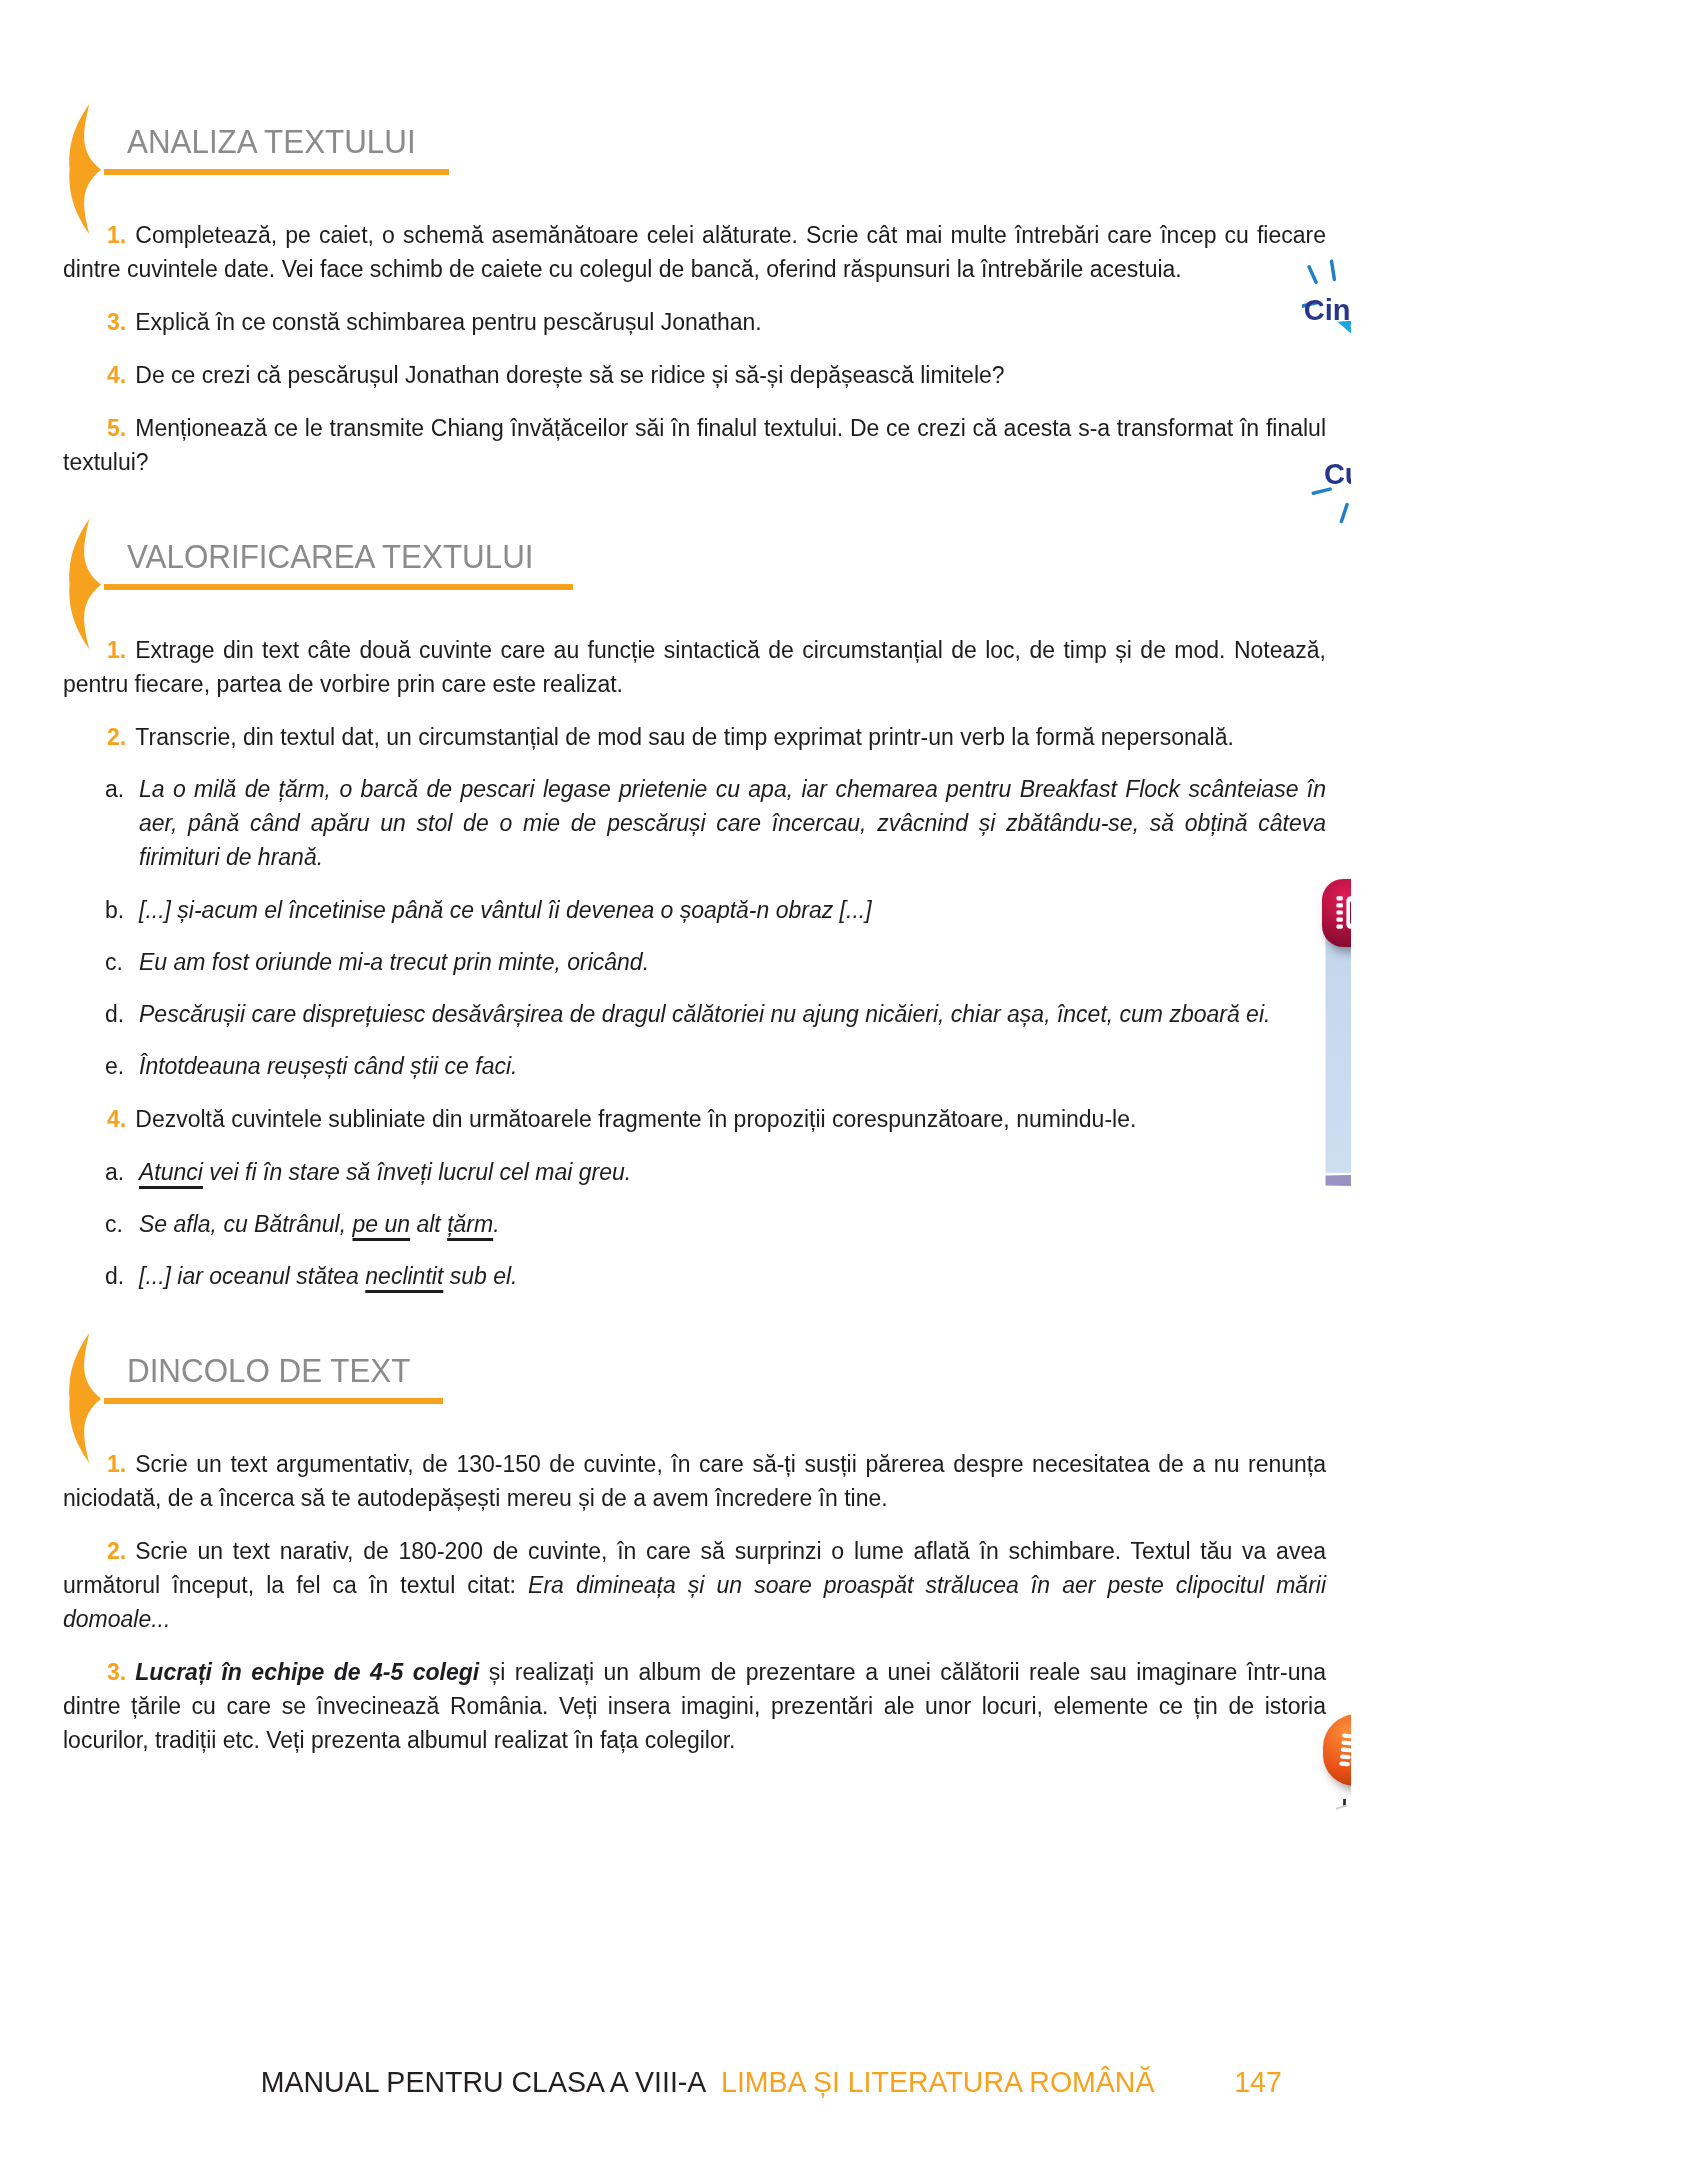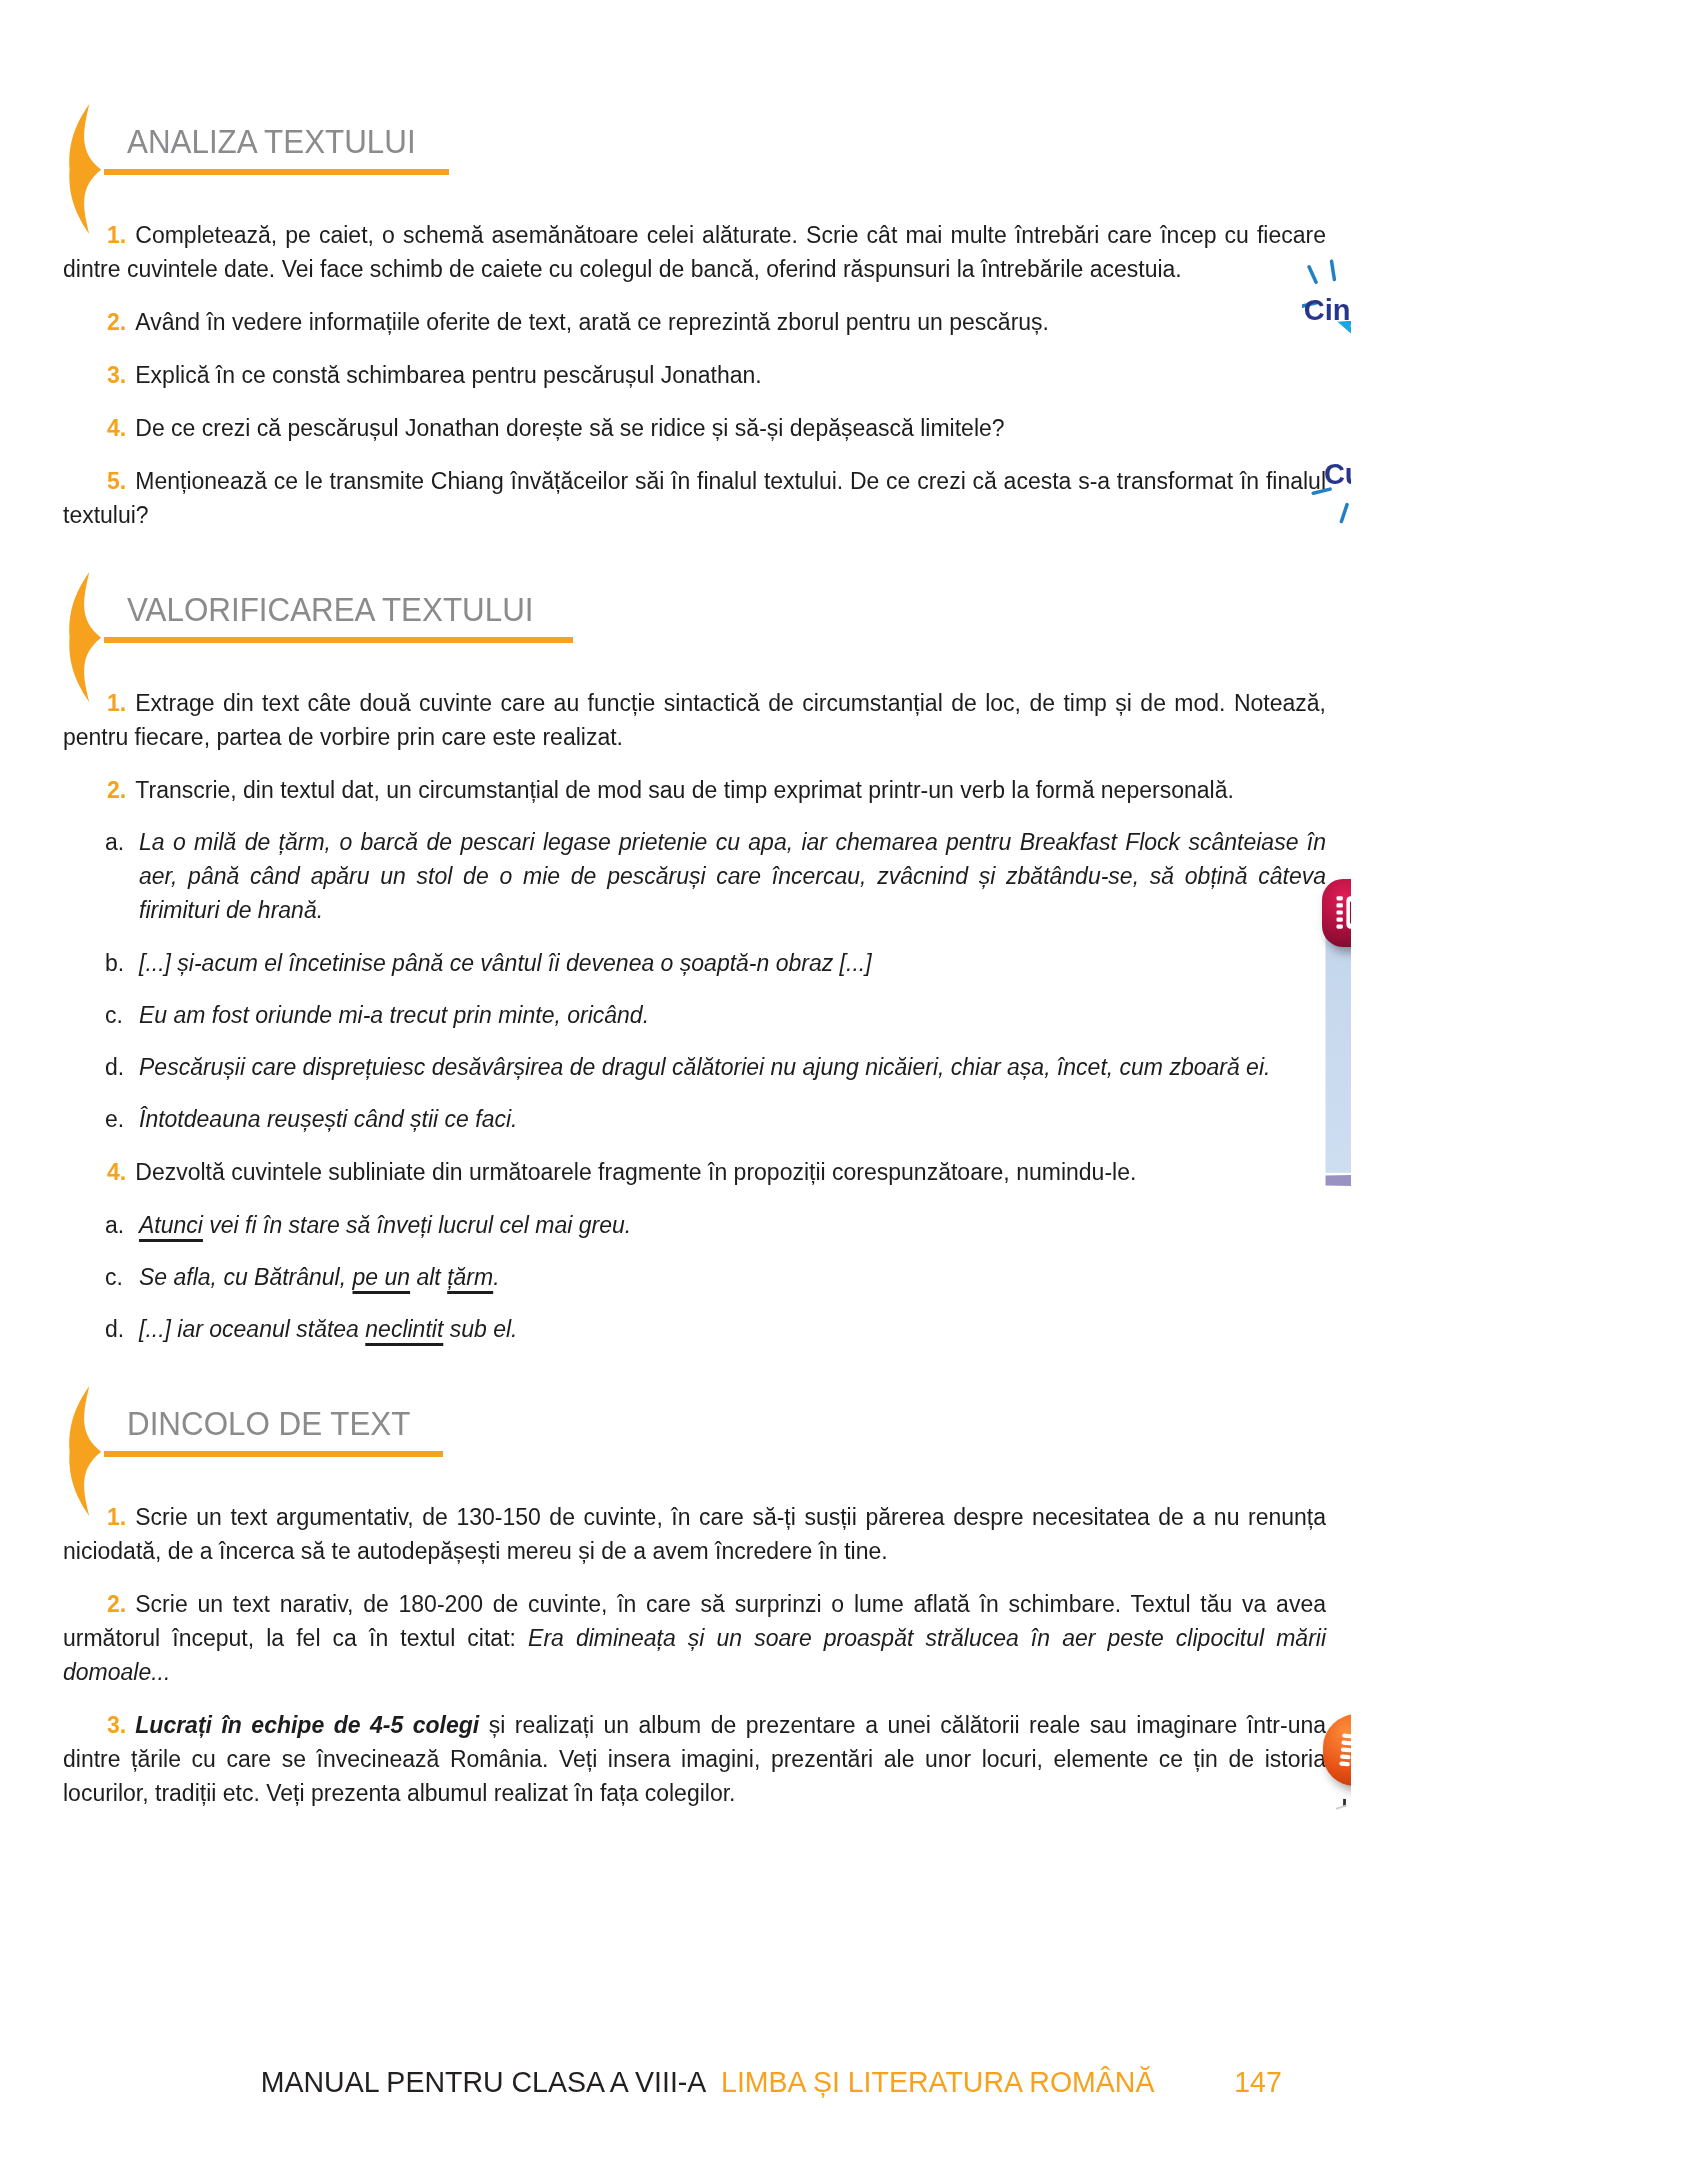--- a/index.html
+++ b/index.html
@@ -66,21 +66,20 @@
       <div class="sec-head">
         <svg class="leaf" viewBox="0 0 70 210">
           <path d="M40,3 C14,40 8,70 10,102 C8,134 14,164 40,201 C30,160 24,130 58,103 C24,76 30,46 40,3 Z" fill="#F6A21F"></path>
         </svg>
         <span class="sec-title-wrap">
           <span class="sec-title">ANALIZA TEXTULUI</span>
         </span>
       </div>
       <div>
           <p class="ex-item"><span class="num">1.</span><span>Completează, pe caiet, o schemă asemănătoare celei alăturate. Scrie cât mai multe întrebări care încep cu fiecare dintre cuvintele date. Vei face schimb de caiete cu colegul de bancă, oferind răspunsuri la întrebările acestuia.</span></p>
-          <p class="ex-item"><span class="num">2.</span><span>Având în vedere informațiile oferite de text, arată ce reprezintă zborul pentru un pescăruș.</span></p>
           <p class="ex-item"><span class="num">3.</span><span>Explică în ce constă schimbarea pentru pescărușul Jonathan.</span></p>
           <p class="ex-item"><span class="num">4.</span><span>De ce crezi că pescărușul Jonathan dorește să se ridice și să-și depășească limitele?</span></p>
           <p class="ex-item"><span class="num">5.</span><span>Menționează ce le transmite Chiang învățăceilor săi în finalul textului. De ce crezi că acesta s-a transformat în finalul textului?</span></p>
         </div>
     </div>
 
     <div class="section">
       <div class="sec-head">
         <svg class="leaf" viewBox="0 0 70 210">
           <path d="M40,3 C14,40 8,70 10,102 C8,134 14,164 40,201 C30,160 24,130 58,103 C24,76 30,46 40,3 Z" fill="#F6A21F"></path>

